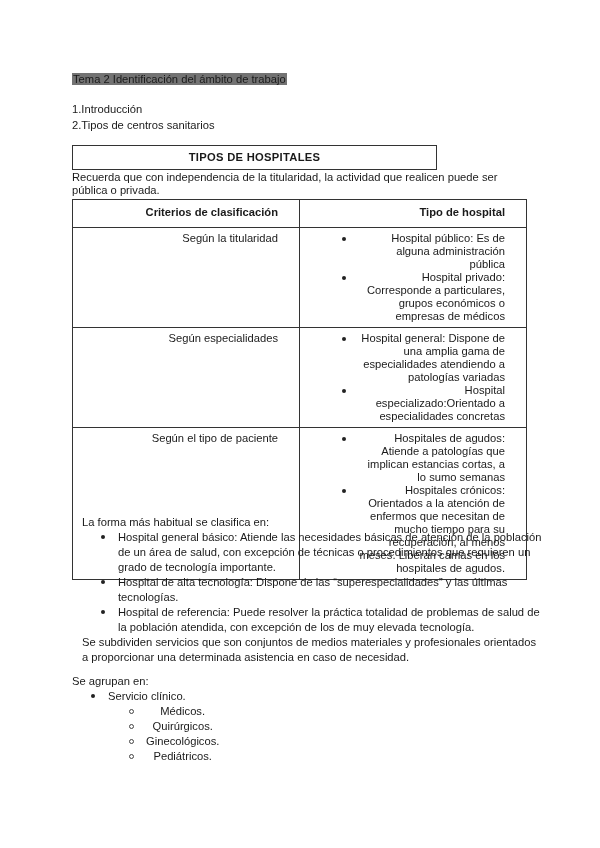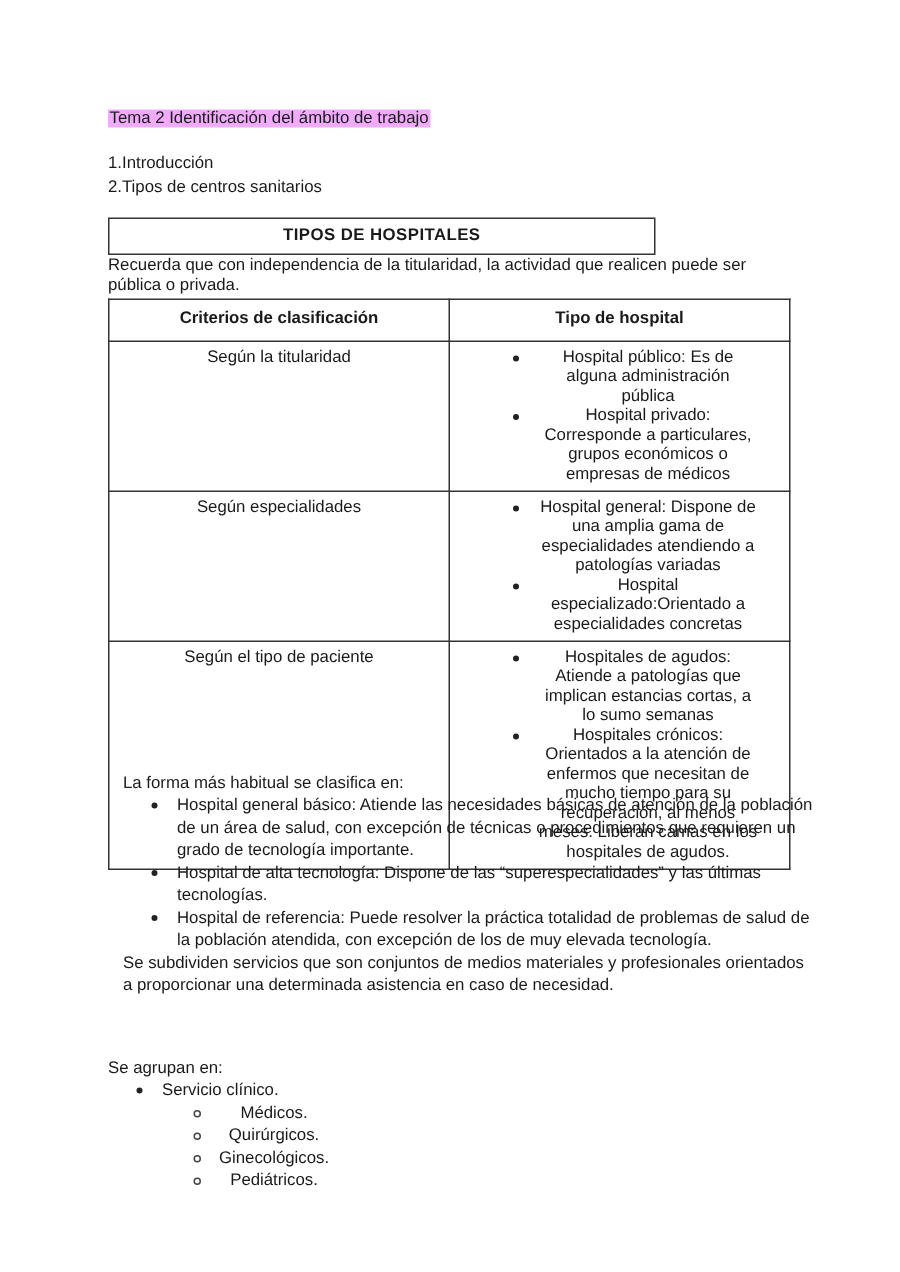--- a/index.html
+++ b/index.html
@@ -3,37 +3,37 @@
   <meta charset="utf-8">
   <style>
     html, body { margin: 0; padding: 0; background: #ffffff; }
     body {
       width: 600px; height: 848px; position: relative; overflow: hidden;
       font-family: "Liberation Sans", sans-serif; color: #1a1a1a;
       font-size: 11.2px; line-height: 14px;
     }
     .page { position: absolute; left: 0; top: 0; width: 600px; height: 848px; }
     .title-line { position: absolute; left: 72px; top: 72px; }
-    .title-hl { background: #f0abfc; padding: 0 1px; text-align: right; }
+    .title-hl { background: #737373; padding: 0 1px; text-align: right; }
     .outline { position: absolute; left: 72px; top: 101px; font-weight: normal; }
     .outline div { height: 16px; line-height: 16px; }
 
     .box-title {
       position: absolute; left: 72px; top: 145px; width: 365px; height: 25px;
       border: 1.3px solid #333; box-sizing: border-box;
       text-align: center; font-weight: bold; line-height: 23px; letter-spacing: 0.3px;
     }
     .intro { position: absolute; left: 72px; top: 171px; width: 460px; line-height: 13px; }
 
     table.hosp {
       position: absolute; left: 72px; top: 199px; width: 454px;
       border-collapse: collapse; table-layout: fixed;
     }
     table.hosp td, table.hosp th {
-      border: 1.3px solid #333; vertical-align: top; text-align: center;
+      border: 1.3px solid #333; vertical-align: top; text-align: right;
       padding: 4px 21px; line-height: 13px;
     }
     table.hosp th { font-weight: bold; height: 17px; padding-top: 6px; }
     table.hosp col.c1 { width: 227px; }
     table.hosp col.c2 { width: 227px; }
     table.hosp ul { margin: 0; padding: 0 0 0 38px; list-style: none; }
     table.hosp li { position: relative; }
     table.hosp li::before {
       content: ""; position: absolute; left: -17px; top: 5px;
       width: 4px; height: 4px; border-radius: 50%; background: #222;
@@ -43,21 +43,21 @@
     .r3 td { height: 112px; }
 
     .after { position: absolute; left: 57px; top: 515px; width: 460px; line-height: 15px; margin-left: 25px; }
     .after ul { margin: 0; padding: 0 0 0 36px; list-style: none; }
     .after li { position: relative; }
     .after li::before {
       content: ""; position: absolute; left: -17px; top: 5px;
       width: 4px; height: 4px; border-radius: 50%; background: #222;
     }
     .after .para2 { margin-top: 0; }
-    .grp { position: absolute; left: 72px; top: 674px; line-height: 15px; margin-top: 31px; }
+    .grp { position: absolute; left: 72px; top: 674px; line-height: 15px; }
     .grp ul { margin: 0; padding: 0 0 0 36px; list-style: none; }
     .grp ul li { position: relative; }
     .grp ul li.l1::before {
       content: ""; position: absolute; left: -17px; top: 5px;
       width: 4px; height: 4px; border-radius: 50%; background: #222;
     }
     .grp ul.sub { padding-left: 38px; }
     .grp ul.sub li::before {
       content: ""; position: absolute; left: -17px; top: 5px;
       width: 3px; height: 3px; border-radius: 50%; border: 0.8px solid #444; background: #fff;

